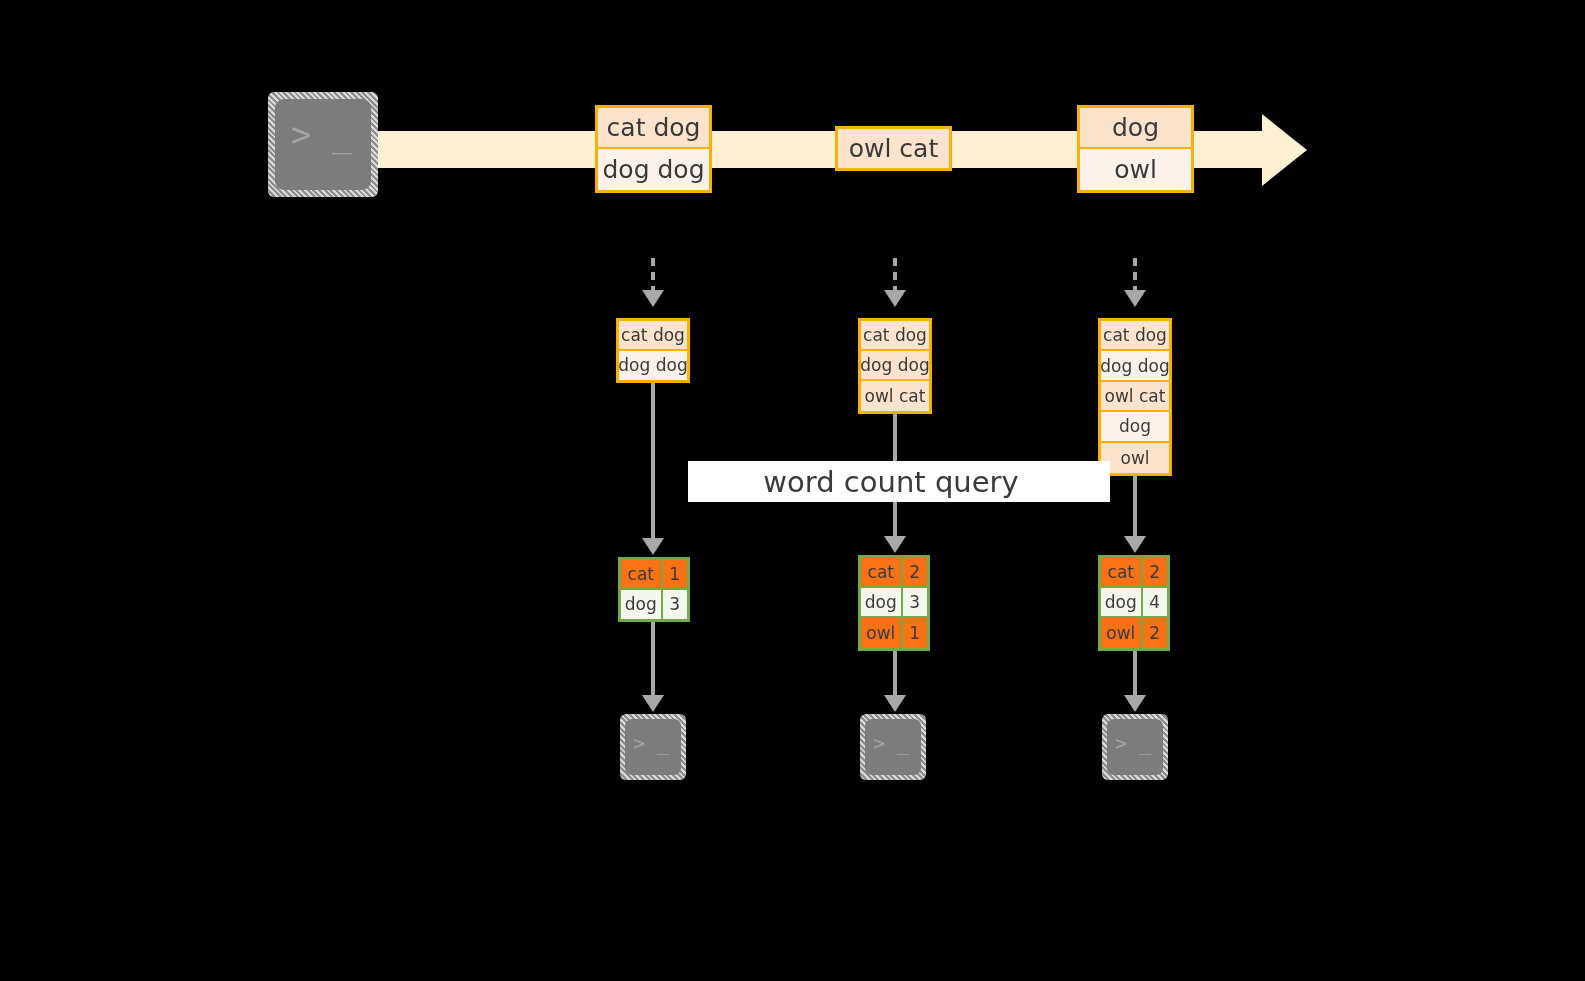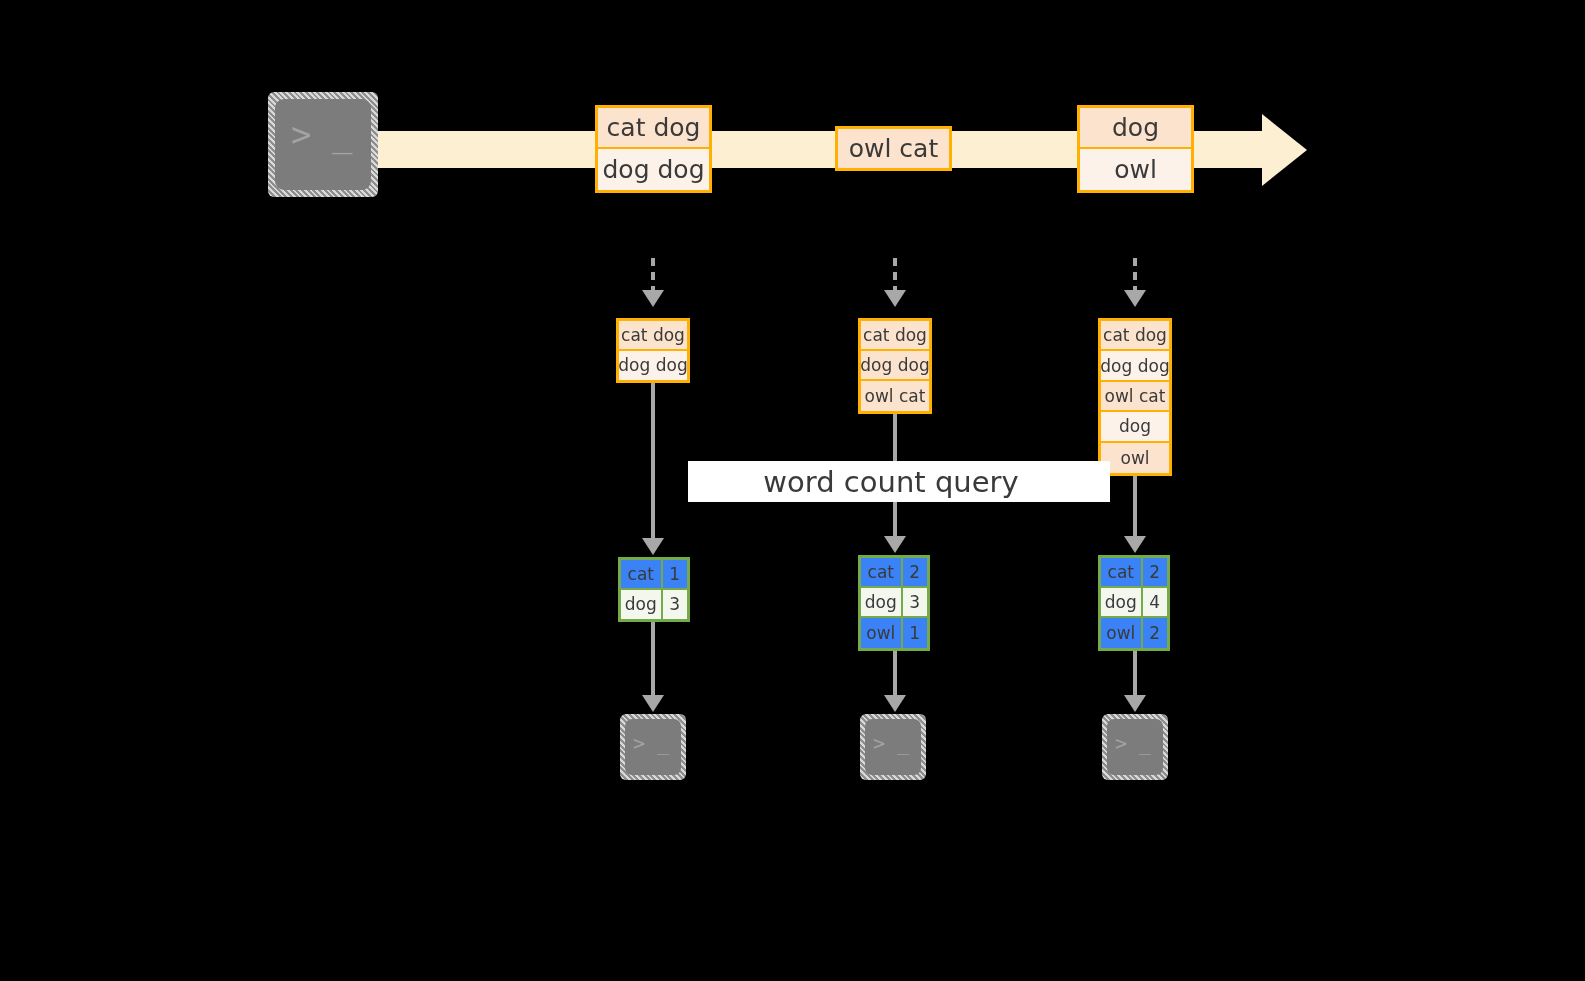--- a/index.html
+++ b/index.html
@@ -141,21 +141,21 @@
   .gcell {
     box-sizing: border-box;
     display: flex;
     align-items: center;
     justify-content: center;
     font-size: 17px;
     white-space: nowrap;
   }
   .gcell.word { width: 44px; border-right: 2px solid #74ab48; }
   .gcell.cnt  { width: 26px; }
-  .growrow.lt .gcell { background: #3b82f6; }
+  .growrow.lt .gcell { background: #f97316; }
   .growrow.dk .gcell { background: #f3f7ee; }
   .gb1 { left: 618px; top: 557px; width: 72px; height: 65px; }
   .gb2 { left: 858px; top: 555px; width: 72px; height: 96px; }
   .gb3 { left: 1098px; top: 555px; width: 72px; height: 96px; }
 
   
   .vline {
     position: absolute;
     width: 4px;
     background: #a8a8a8;

